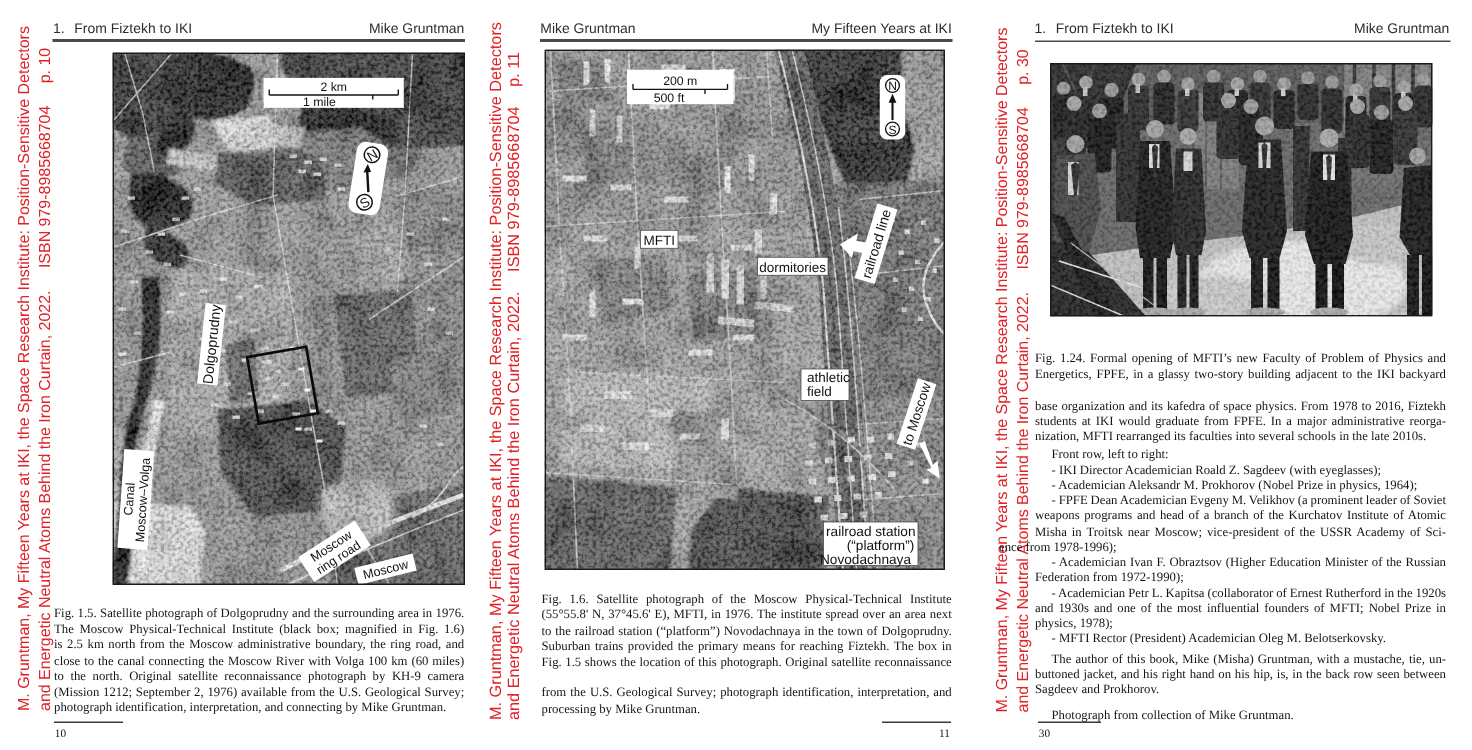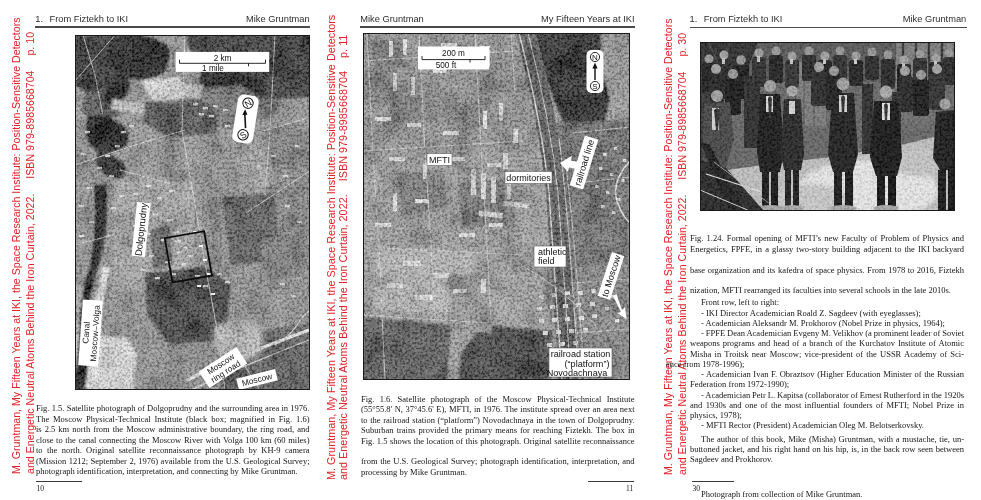--- a/index.html
+++ b/index.html
@@ -693,38 +693,39 @@
 <line x1="14" y1="120" x2="70" y2="162" stroke="#bbbbbb" stroke-width="0.8"></line>
 
 <rect x="0" y="0" width="255" height="169" filter="url(#grain)" opacity="0.13"></rect>
 
 <rect x="0.5" y="0.5" width="254" height="168" fill="none" stroke="#1a1a1a" stroke-width="1"></rect>
 </svg>
 
 <div class="ln" style="left:690px;top:233.4px;width:274px;">Fig. 1.24. Formal opening of MFTI’s new Faculty of Problem of Physics and</div>
 <div class="ln" style="left:690px;top:243.8px;width:274px;">Energetics, FPFE, in a glassy two-story building adjacent to the IKI backyard</div>
 <div class="ln" style="left:690px;top:264.6px;width:274px;">base organization and its kafedra of space physics. From 1978 to 2016, Fiztekh</div>
+<div class="ln" style="left:690px;top:275.0px;width:274px;">students at IKI would graduate from FPFE. In a major administrative reorga-</div>
 <div class="ln lnl" style="left:690px;top:285.4px;width:274px;">nization, MFTI rearranged its faculties into several schools in the late 2010s.</div>
 
 <div class="ln lnl" style="left:701px;top:297.4px;width:263px;">Front row, left to right:</div>
 <div class="ln lnl" style="left:701px;top:307.65px;width:263px;">- IKI Director Academician Roald Z. Sagdeev (with eyeglasses);</div>
 <div class="ln lnl" style="left:701px;top:317.9px;width:263px;">- Academician Aleksandr M. Prokhorov (Nobel Prize in physics, 1964);</div>
 <div class="ln" style="left:701px;top:328.15px;width:263px;word-spacing:-0.3px;">- FPFE Dean Academician Evgeny M. Velikhov (a prominent leader of Soviet</div>
 <div class="ln" style="left:690px;top:338.4px;width:274px;">weapons programs and head of a branch of the Kurchatov Institute of Atomic</div>
 <div class="ln" style="left:690px;top:348.65px;width:274px;">Misha in Troitsk near Moscow; vice-president of the USSR Academy of Sci-</div>
 <div class="ln lnl" style="left:666px;top:358.9px;width:274px;">ence from 1978-1996);</div>
 <div class="ln" style="left:701px;top:369.15px;width:263px;">- Academician Ivan F. Obraztsov (Higher Education Minister of the Russian</div>
 <div class="ln lnl" style="left:690px;top:379.4px;width:274px;">Federation from 1972-1990);</div>
 <div class="ln" style="left:701px;top:389.65px;width:263px;word-spacing:-0.3px;">- Academician Petr L. Kapitsa (collaborator of Ernest Rutherford in the 1920s</div>
 <div class="ln" style="left:690px;top:399.9px;width:274px;">and 1930s and one of the most influential founders of MFTI; Nobel Prize in</div>
 <div class="ln lnl" style="left:690px;top:410.15px;width:274px;">physics, 1978);</div>
 <div class="ln lnl" style="left:701px;top:420.4px;width:263px;">- MFTI Rector (President) Academician Oleg M. Belotserkovsky.</div>
 
 <div class="ln" style="left:701px;top:433.9px;width:263px;">The author of this book, Mike (Misha) Gruntman, with a mustache, tie, un-</div>
 <div class="ln" style="left:690px;top:444.15px;width:274px;">buttoned jacket, and his right hand on his hip, is, in the back row seen between</div>
 <div class="ln lnl" style="left:690px;top:454.4px;width:274px;">Sagdeev and Prokhorov.</div>
-<div class="ln lnl" style="left:701px;top:489px;width:263px;">Photograph from collection of Mike Gruntman.</div>
+<div class="ln lnl" style="left:701px;top:471px;width:263px;">Photograph from collection of Mike Gruntman.</div>
 
 <div class="pline" style="left:692px;top:480.6px;width:42px;"></div>
 
 <div class="pg" style="left:692.5px;top:484.3px;">30</div>
 
 </div>
 
 </body></html>

